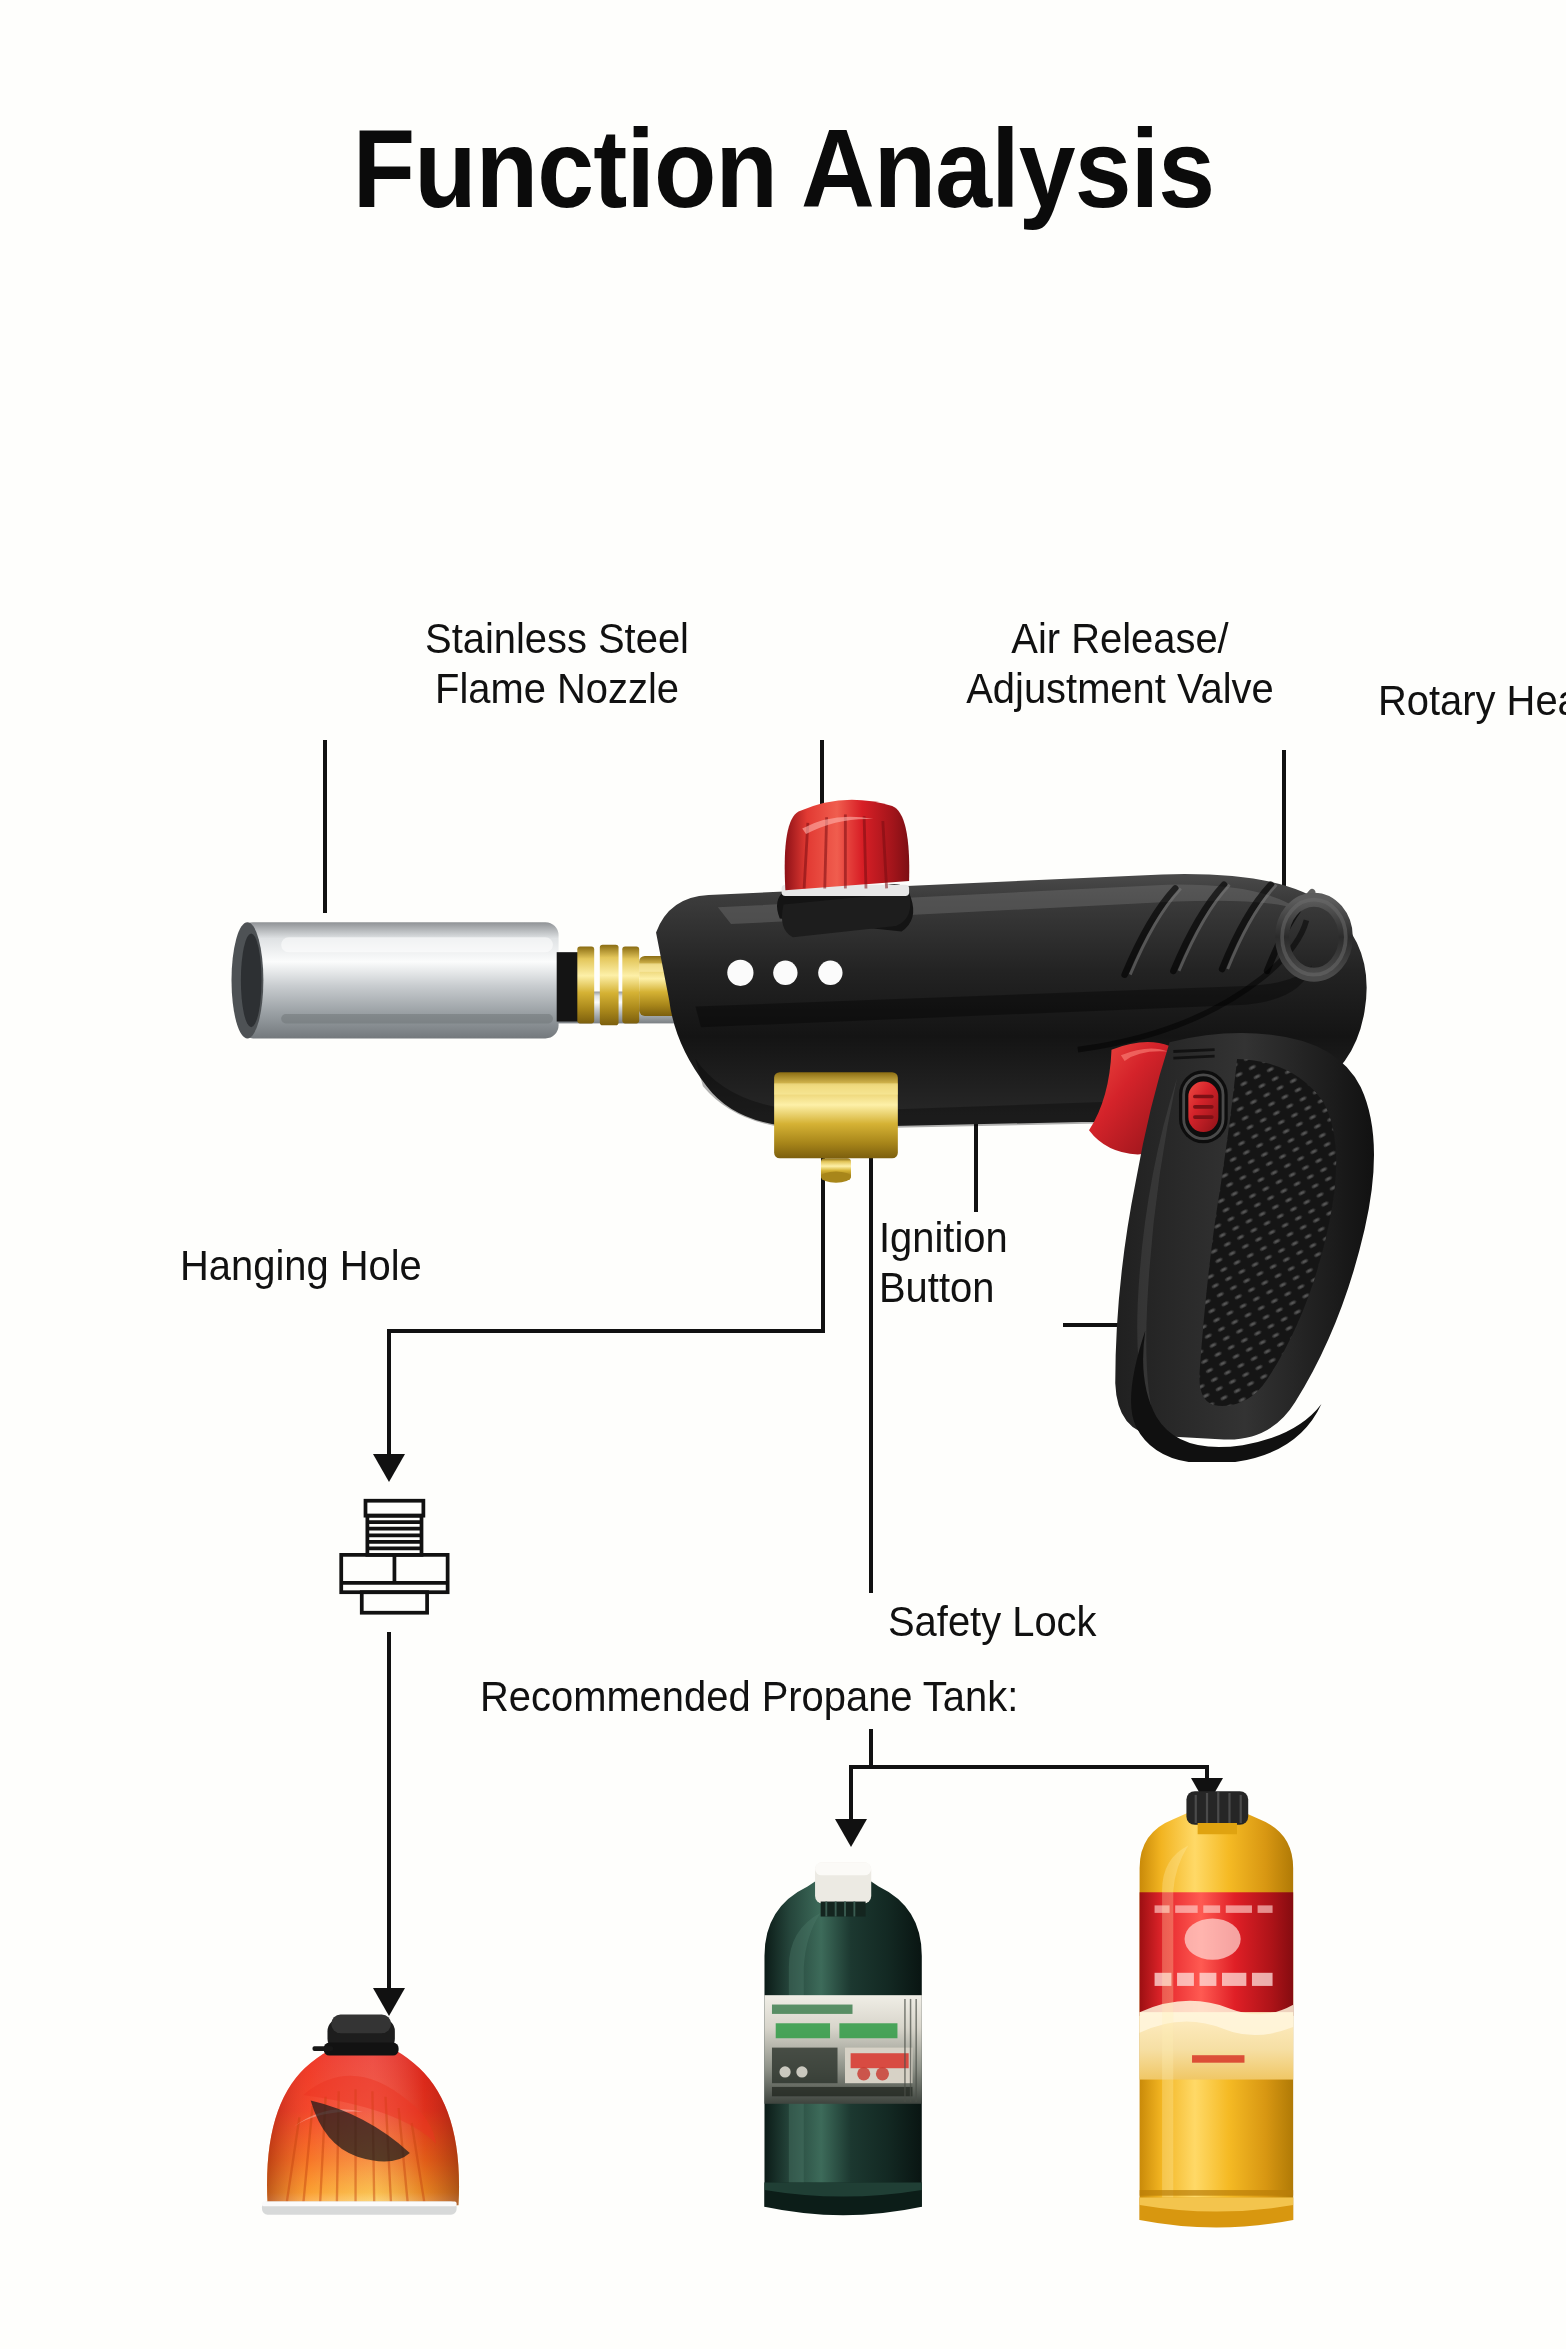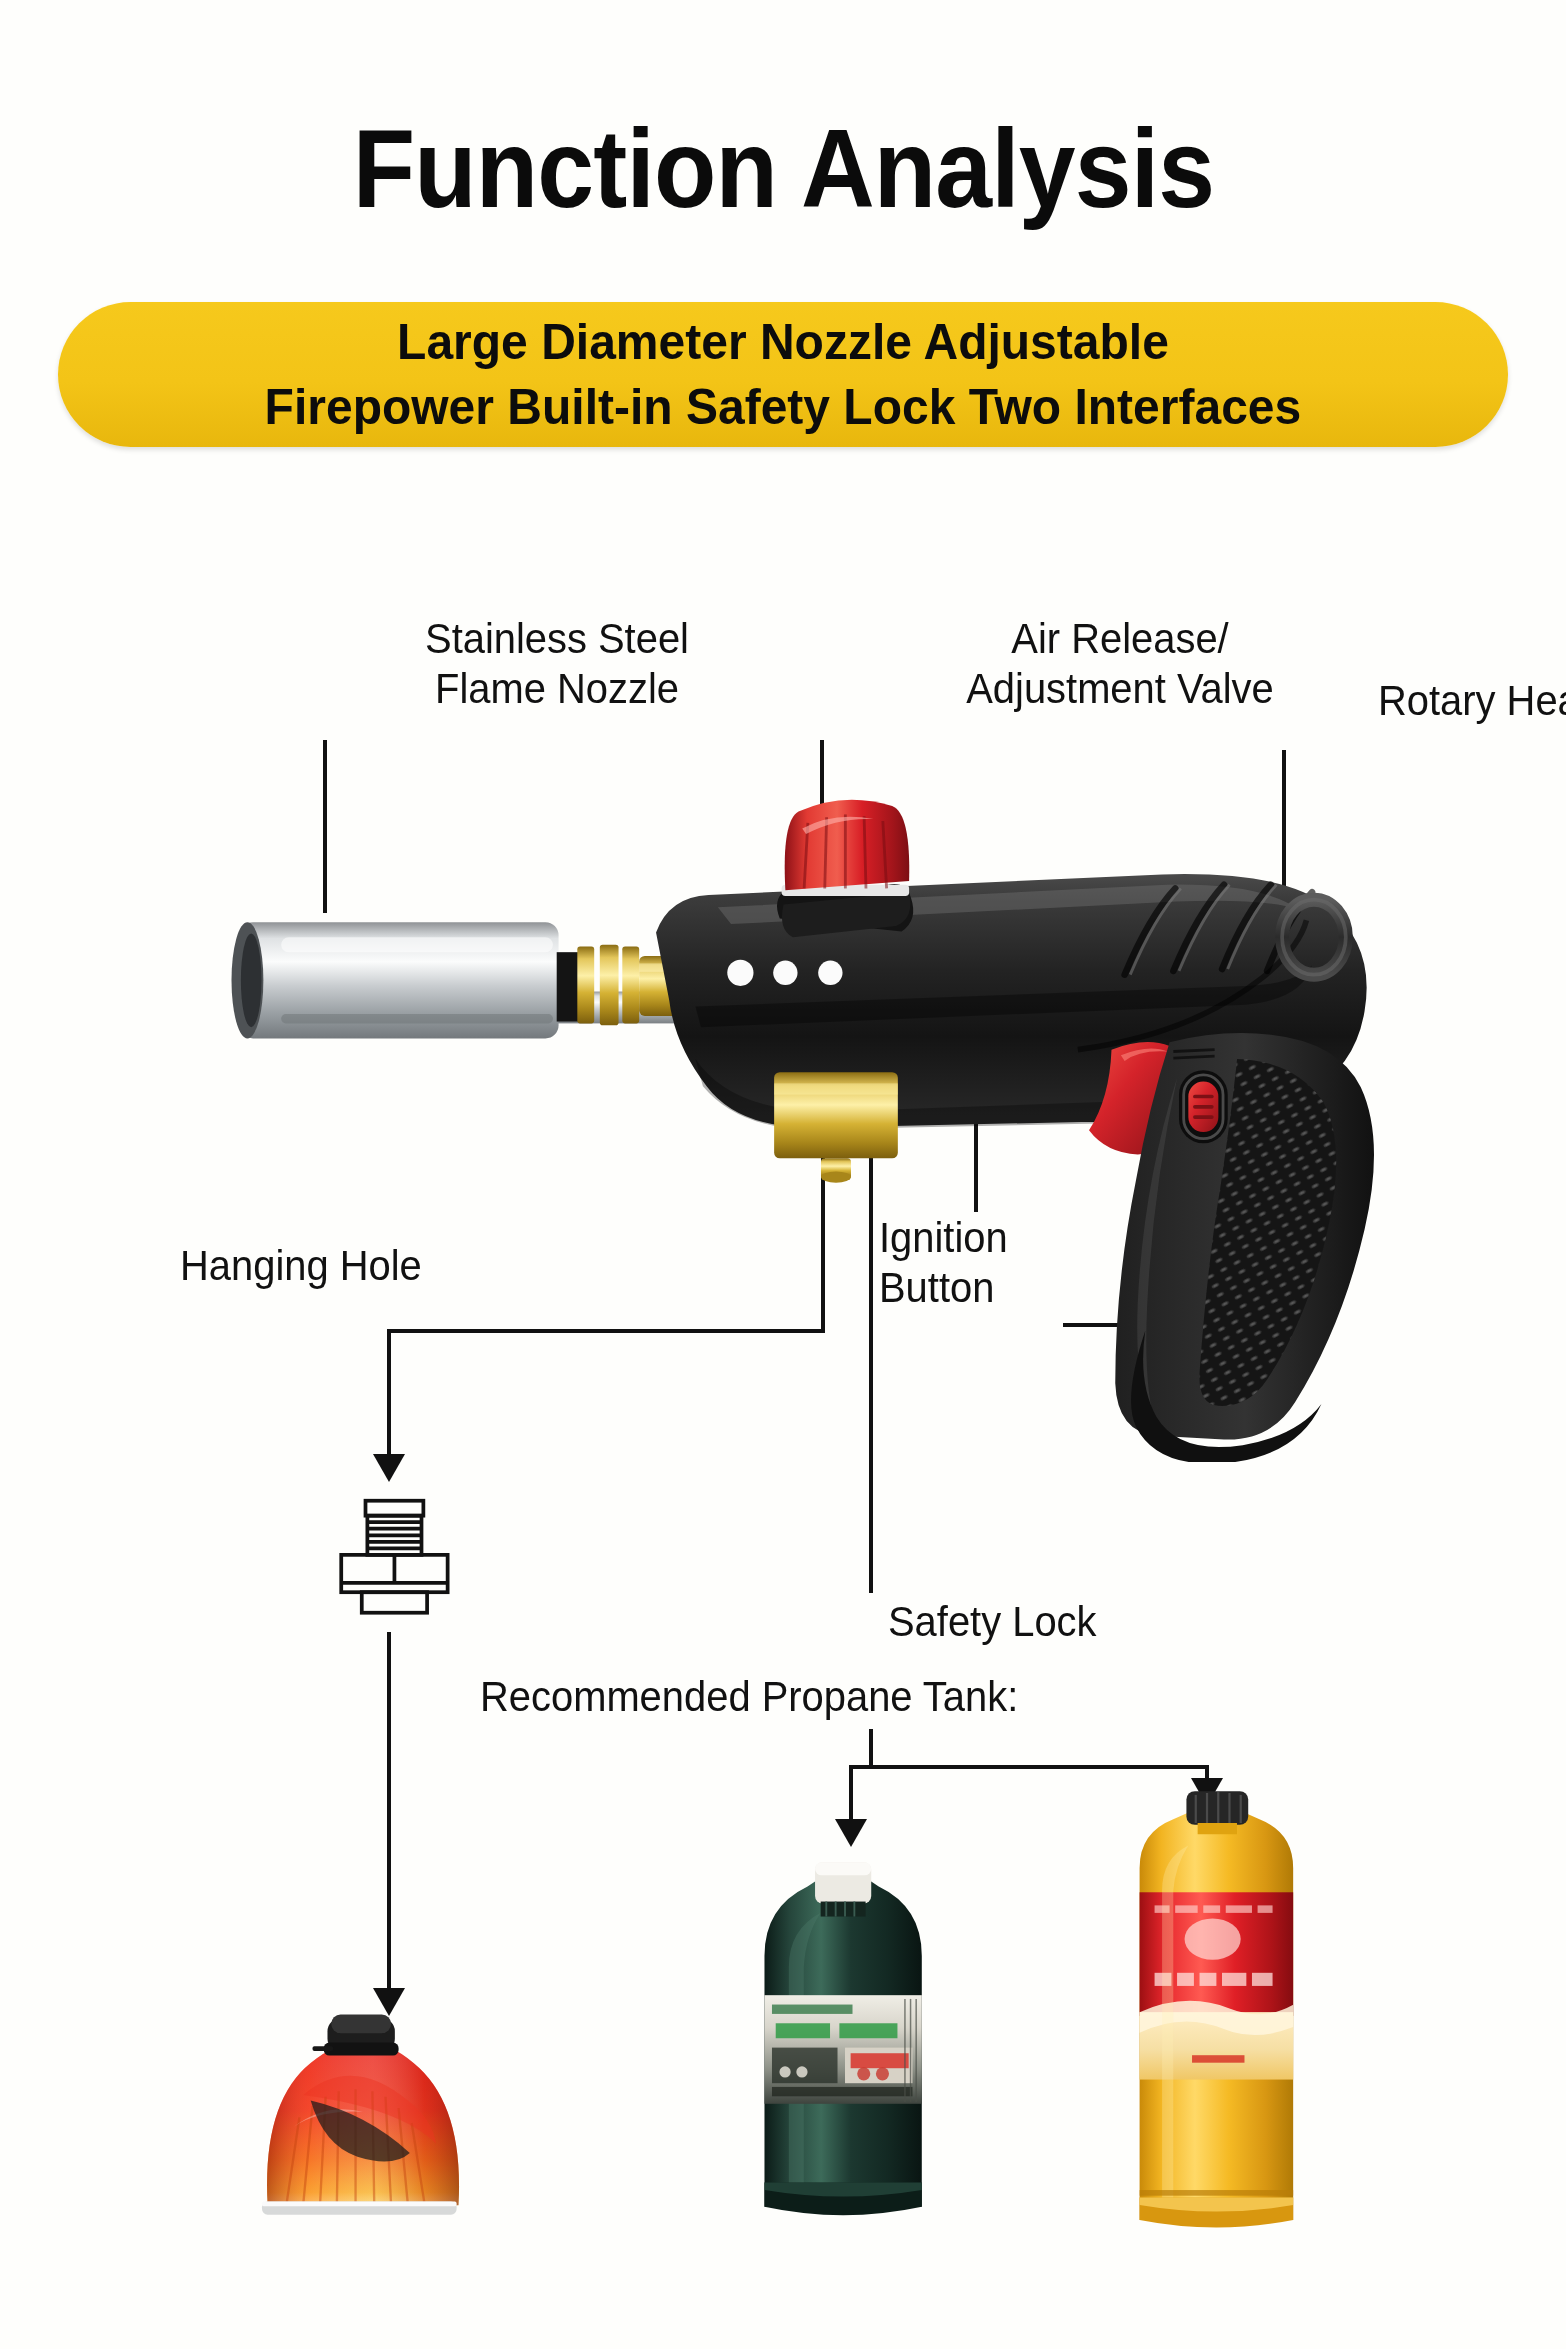--- a/index.html
+++ b/index.html
@@ -80,24 +80,20 @@
   
   .can{position:absolute;}
 </style>
 </head>
 <body>
 
 <div class="page">
 
   <div class="title">Function Analysis</div>
 
-  <div class="banner">
-    <div class="banner-line">Large Diameter Nozzle Adjustable</div>
-    <div class="banner-line">Firepower Built-in Safety Lock Two Interfaces</div>
-  </div>
 
   <div class="lbl c" style="left:337px; top:614px; width:440px;">Stainless Steel
 Flame Nozzle</div>
 
   <div class="lbl c" style="left:867px; top:614px; width:506px;">Air Release/
 Adjustment Valve</div>
 
   <div class="lbl c" style="left:1312px; top:676px; width:356px;">Rotary Head</div>
 
   <div class="lbl" style="left:180px; top:1241px;">Hanging Hole</div>

